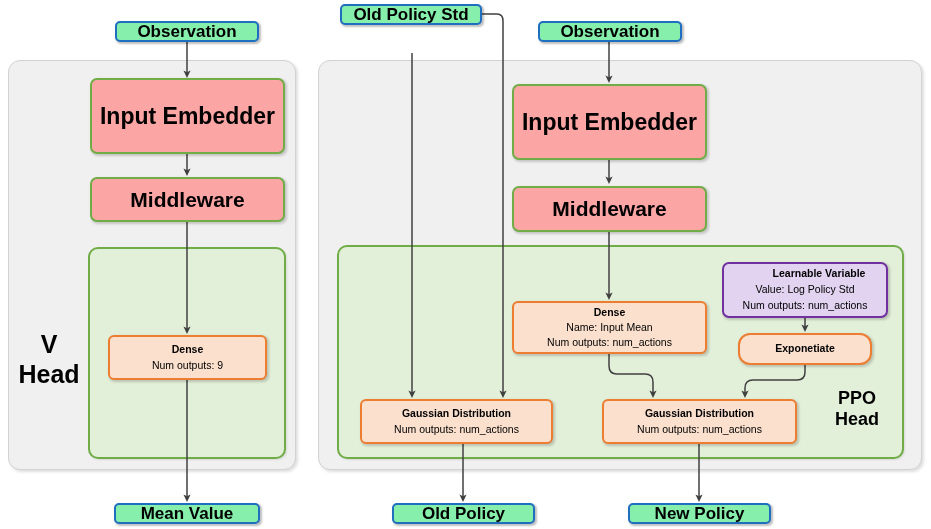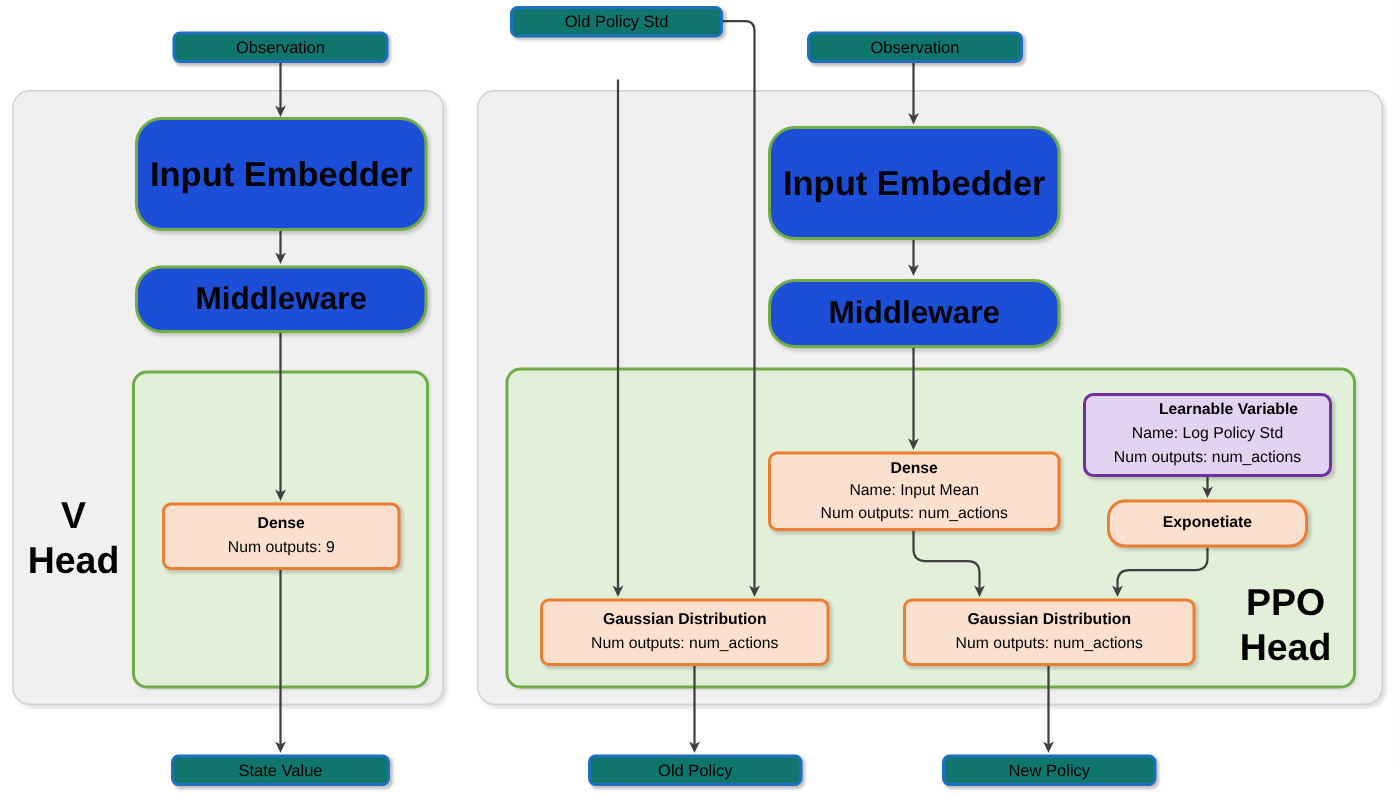--- a/index.html
+++ b/index.html
@@ -26,34 +26,34 @@
   
   .group-green{
     background:#e2efd9;
     border:2px solid #70ad47;
     border-radius:10px;
     box-shadow:1px 1px 2px rgba(0,0,0,0.10);
   }
 
   
   .io-box{
-    background:#0f766e;
+    background:#86efac;
     border:2px solid #1f6fc0;
     border-radius:5px;
     color:#000;
-    font-size:11px;
-    font-weight:normal;
+    font-size:17px;
+    font-weight:bold;
     box-shadow:1.5px 1.5px 2px rgba(0,0,0,0.25);
   }
 
   
   .mod-box{
-    background:#1d4ed8;
+    background:#fca5a5;
     border:2px solid #70ad47;
-    border-radius:18px;
+    border-radius:7px;
     color:#000;
     font-weight:bold;
     box-shadow:1.5px 1.5px 2.5px rgba(0,0,0,0.18);
   }
 
   
   .op-box{
     background:#fbe0ce;
     border:2px solid #ed7d31;
     border-radius:6px;
@@ -138,55 +138,55 @@
   <div class="node mod-box" style="left:90px;top:177px;width:195px;height:45px;font-size:21px;">Middleware</div>
 
   <div class="node op-box" style="left:108px;top:335px;width:159px;height:45px;">
     <div class="t1">Dense</div>
     <div>Num outputs: 9</div>
   </div>
 
   <div class="head-caption" style="left:14px;top:330px;width:70px;font-size:25px;">V
 Head</div>
 
-  <div class="node io-box" style="left:114px;top:503px;width:146px;height:21px;">State Value</div>
+  <div class="node io-box" style="left:114px;top:503px;width:146px;height:21px;">Mean Value</div>
 
   <div class="node io-box" style="left:340px;top:4px;width:142px;height:21px;">Old Policy Std</div>
 
 
   <div class="node io-box" style="left:538px;top:21px;width:144px;height:21px;">Observation</div>
 
   <div class="node mod-box" style="left:512px;top:84px;width:195px;height:76px;font-size:23px;">Input Embedder</div>
 
   <div class="node mod-box" style="left:512px;top:186px;width:195px;height:46px;font-size:21px;">Middleware</div>
 
   <div class="node op-box" style="left:512px;top:301px;width:195px;height:53px;">
     <div class="t1">Dense</div>
     <div>Name: Input Mean</div>
     <div>Num outputs: num_actions</div>
   </div>
 
   <div class="node var-box" style="left:722px;top:262px;width:166px;height:56px;">
     <div class="t1">Learnable Variable</div>
-    <div>Name: Log Policy Std</div>
+    <div>Value: Log Policy Std</div>
     <div>Num outputs: num_actions</div>
   </div>
 
   <div class="node op-box" style="left:738px;top:333px;width:134px;height:32px;font-weight:bold;border-radius:12px;">Exponetiate</div>
 
   <div class="node op-box" style="left:360px;top:399px;width:193px;height:45px;">
     <div class="t1">Gaussian Distribution</div>
     <div>Num outputs: num_actions</div>
   </div>
 
   <div class="node op-box" style="left:602px;top:399px;width:195px;height:45px;">
     <div class="t1">Gaussian Distribution</div>
     <div>Num outputs: num_actions</div>
   </div>
 
-  <div class="head-caption" style="left:812px;top:388px;width:90px;font-size:25px;">PPO
+  <div class="head-caption" style="left:812px;top:388px;width:90px;font-size:18px;">PPO
 Head</div>
 
   <div class="node io-box" style="left:392px;top:503px;width:143px;height:21px;">Old Policy</div>
 
   <div class="node io-box" style="left:628px;top:503px;width:143px;height:21px;">New Policy</div>
 
 </div>
 
 </body></html>

